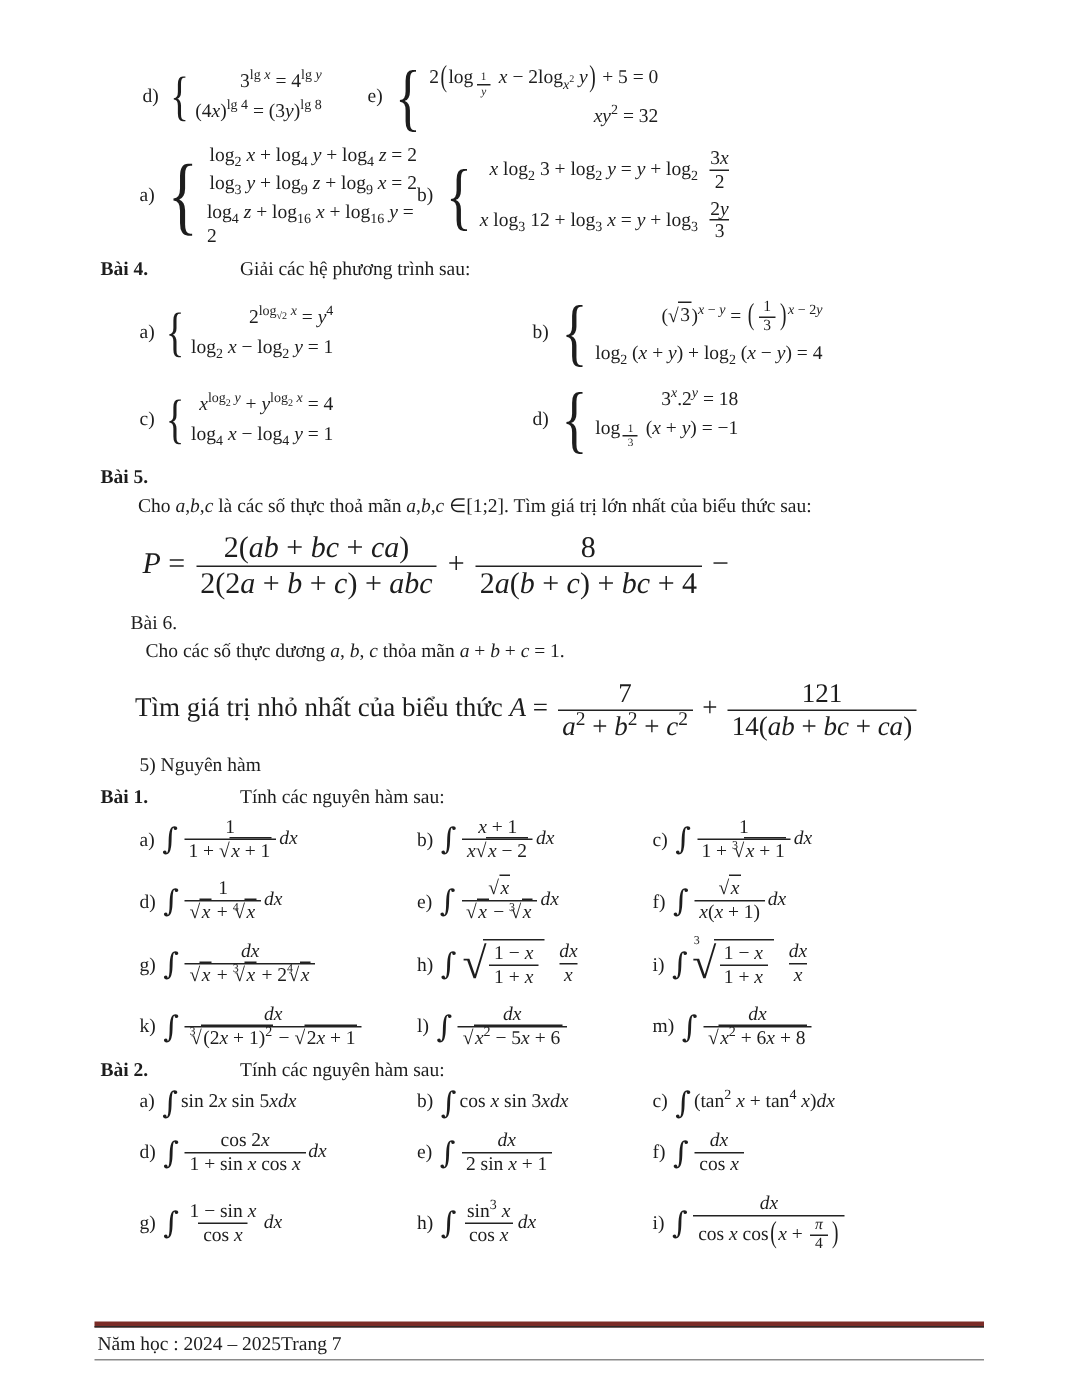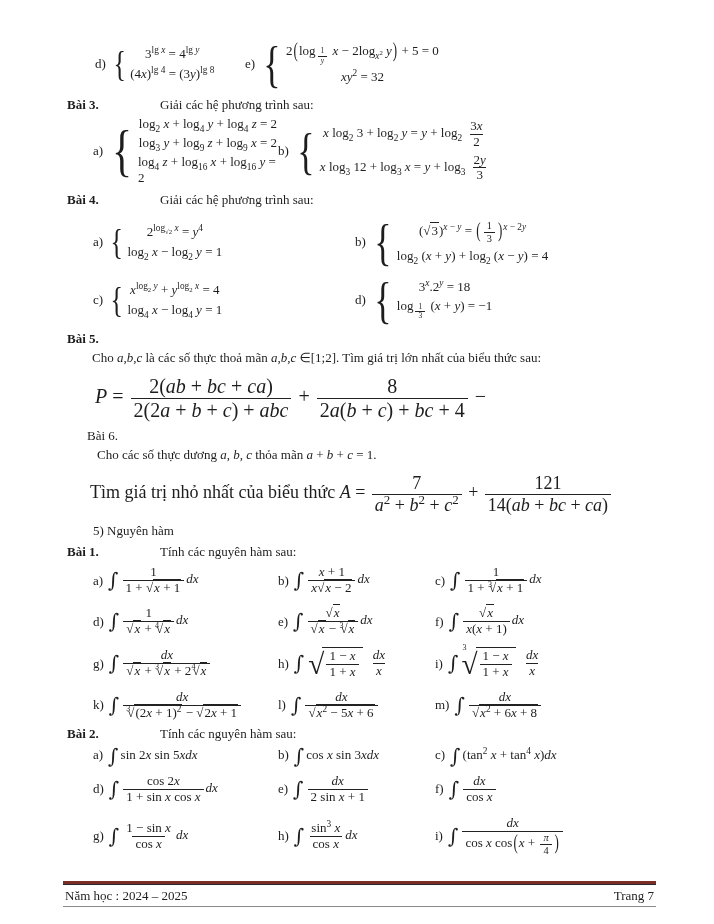--- a/index.html
+++ b/index.html
@@ -37,21 +37,21 @@
   .rg  { font-size:2.25em; line-height:0.82; margin-right:-2px; font-weight:400; }
   .vinf{ border-top:1.3px solid #222; display:inline-block; padding:1px 2px 0; }
 
   
   .sys { display:inline-flex; align-items:center; }
   .brc { font-weight:400; margin-right:2px; line-height:0.9;
          transform:scaleX(0.72); display:inline-block; }
   .b2  .brc { font-size:36px; }
   .b2f .brc { font-size:50px; }
   .b3  .brc { font-size:58px; }
-  .eqs { display:inline-flex; flex-direction:column; align-items:center; row-gap:3px; }
+  .eqs { display:inline-flex; flex-direction:column; align-items:flex-end; row-gap:3px; }
   .eqs > span { line-height:1.25; }
 
   
   .in { font-family:"DejaVu Serif", serif; font-size:1.55em; line-height:0;
         vertical-align:-0.18em; margin-right:2px; }
   .bp { display:inline-block; transform:scaleY(1.55); margin:0 1px; }
 
   
   .row  { display:grid; align-items:center; }
   .r-de { grid-template-columns:150px auto; margin:6px 0 2px 28px; min-height:56px; }
@@ -65,21 +65,21 @@
   .b6b   { font-size:18px; margin:0 0 6px 23px; }
 
   .grid3  { display:grid; grid-template-columns:185px 157px auto;
             margin:5px 0 2px 26px; row-gap:10px; align-items:center; }
   .grid3b { display:grid; grid-template-columns:185px 157px auto;
             margin:5px 0 0 26px; row-gap:11px; align-items:center; }
 
   
   .footer { position:absolute; left:63px; right:58px; top:881px; }
   .frule  { height:4px; background:#7b2c27; border-bottom:1.5px solid #2a2a2a; }
-  .ftxt   { display:flex; justify-content:space-between; padding:3px 2px 2px;
+  .ftxt   { display:flex; padding:3px 2px 2px;
             border-bottom:1px solid #8a8a8a; }
 </style>
 </head>
 <body>
 
 <div class="page">
 
   <div class="row r-de">
   <span class="ex">
     <span class="exl">d)</span>
@@ -100,23 +100,20 @@
               <span>2<span class="bp">(</span>log<sub><span class="fr sf">
                     <span class="nu">1</span>
                     <span class="de"><i>y</i></span>
                   </span></sub> <i>x</i> − 2log<sub><i>x</i><sup>2</sup></sub> <i>y</i><span class="bp">)</span> + 5 = 0</span>
               <span><i>xy</i><sup>2</sup> = 32</span>
             </span>
           </span></span>
   </span>
 </div>
 
-  <p class="bh">
-    <span class="bt">Bài 3.</span><span>Giải các hệ phương trình sau:</span>
-  </p>
   <div class="row r-b3">
   <span class="ex">
     <span class="exl">a)</span>
     <span class="exm"><span class="sys b3">
             <span class="brc">{</span>
             <span class="eqs">
               <span>log<sub>2</sub> <i>x</i> + log<sub>4</sub> <i>y</i> + log<sub>4</sub> <i>z</i> = 2</span>
               <span>log<sub>3</sub> <i>y</i> + log<sub>9</sub> <i>z</i> + log<sub>9</sub> <i>x</i> = 2</span>
               <span>log<sub>4</sub> <i>z</i> + log<sub>16</sub> <i>x</i> + log<sub>16</sub> <i>y</i> = 2</span>
             </span>

